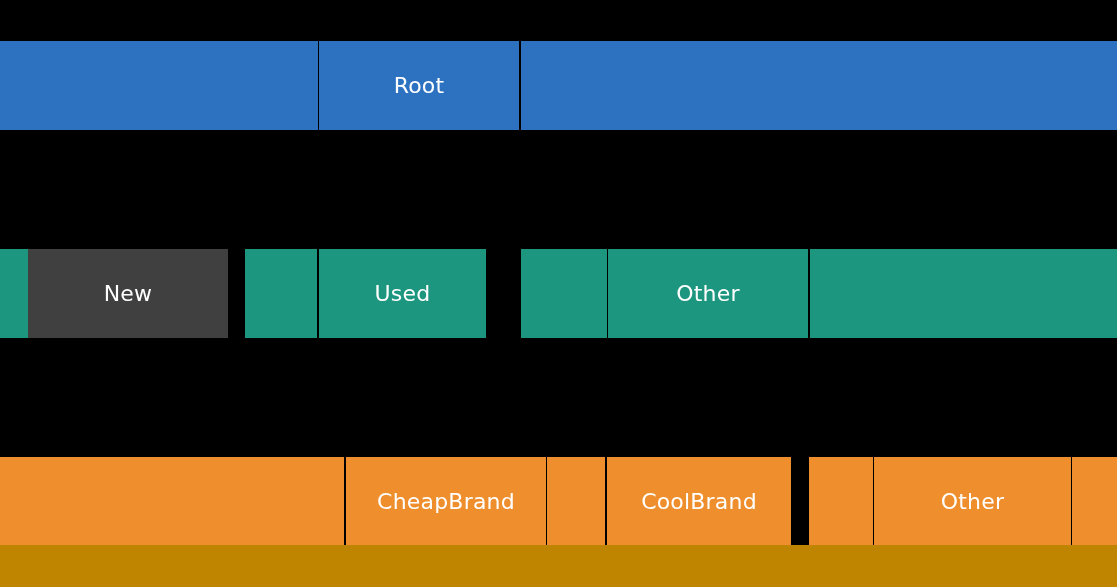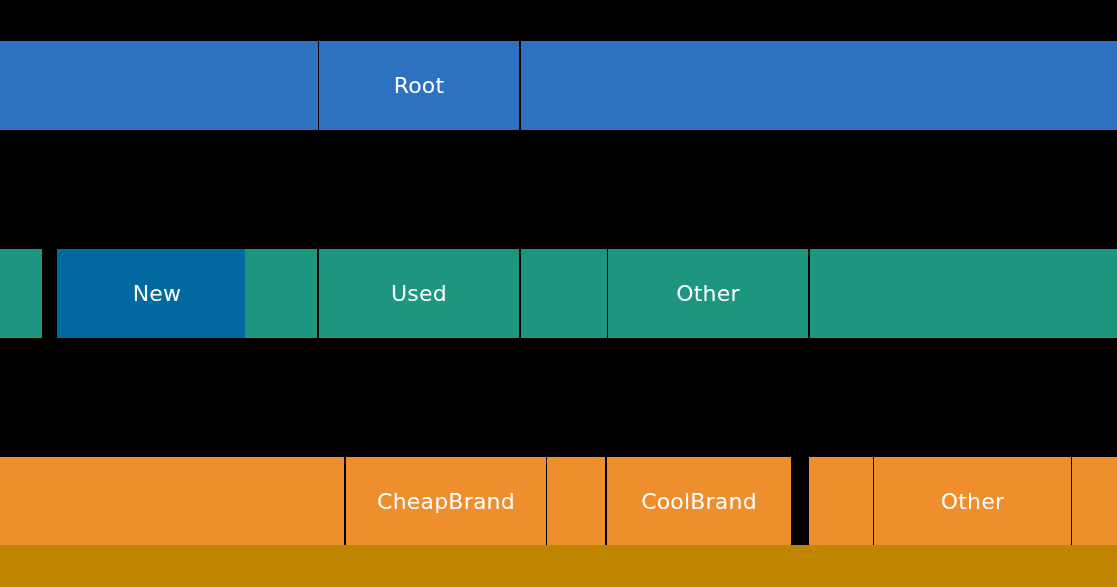--- a/index.html
+++ b/index.html
@@ -46,25 +46,25 @@
 <div id="chart-root" style="width: 1117px; height: 587px; background: rgb(0, 0, 0);">
     <div class="level-row" style="top: 41px; height: 89px;">
       <div class="node no-label" style="left: 0px; width: 318px; background: rgb(44, 114, 192);"></div>
       <div class="node" style="left: 319px; width: 200px; background: rgb(44, 114, 192);">
         <span class="node-label">Root</span>
       </div>
       <div class="node no-label" style="left: 521px; width: 596px; background: rgb(44, 114, 192);"></div>
     </div>
     <div class="level-row" style="top: 249px; height: 89px;">
       <div class="node no-label" style="left: 0px; width: 42px; background: rgb(29, 150, 128);"></div>
-      <div class="node" style="left: 57px; width: 200px; background: #0369a1;">
+      <div class="node" style="left: 28px; width: 200px; background: #404040;">
         <span class="node-label">New</span>
       </div>
       <div class="node no-label" style="left: 245px; width: 72px; background: rgb(29, 150, 128);"></div>
-      <div class="node" style="left: 319px; width: 200px; background: rgb(29, 150, 128);">
+      <div class="node" style="left: 319px; width: 167px; background: rgb(29, 150, 128);">
         <span class="node-label">Used</span>
       </div>
       <div class="node no-label" style="left: 521px; width: 86px; background: rgb(29, 150, 128);"></div>
       <div class="node" style="left: 608px; width: 200px; background: rgb(29, 150, 128);">
         <span class="node-label">Other</span>
       </div>
       <div class="node no-label" style="left: 810px; width: 307px; background: rgb(29, 150, 128);"></div>
     </div>
     <div class="level-row" style="top: 457px; height: 89px;">
       <div class="node no-label" style="left: 0px; width: 344px; background: rgb(239, 142, 44);"></div>

